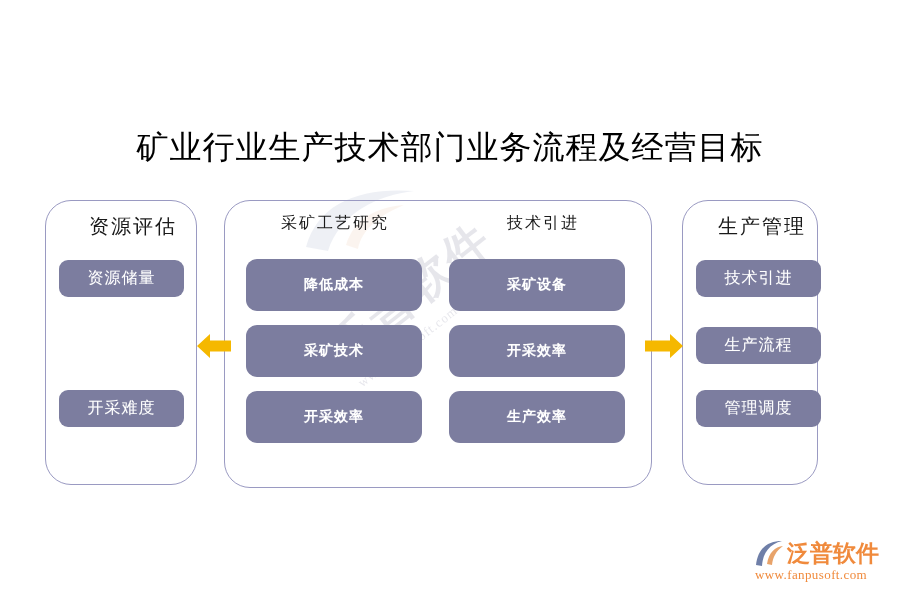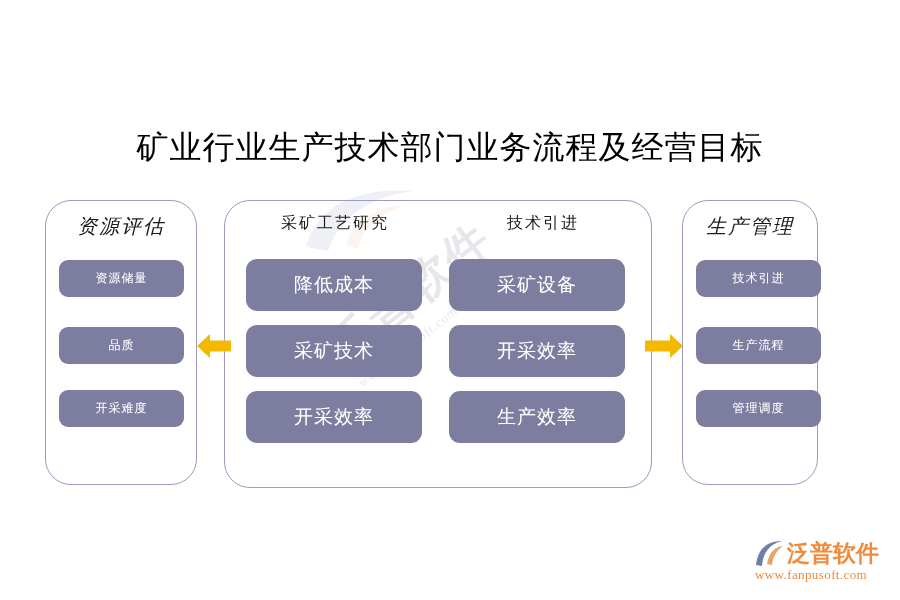--- a/index.html
+++ b/index.html
@@ -93,23 +93,22 @@
     top: 12px;
     font-size: 20px;
     color: #1a1a1a;
     letter-spacing: 2px;
     text-align: center;
     white-space: nowrap;
     font-family: "Liberation Serif", "DejaVu Serif", serif;
   }
   #panel-left .panel-title,
   #panel-right .panel-title {
-    left: 0;
+    left: 12px;
     width: 100%;
-    font-style: italic;
   }
 
   
   .center-col-title {
     position: absolute;
     top: 12px;
     font-size: 16px;
     color: #1a1a1a;
     letter-spacing: 2px;
     text-align: center;
@@ -134,33 +133,33 @@
     white-space: nowrap;
     font-family: "Liberation Serif", "DejaVu Serif", serif;
     text-shadow: 0 0 1px rgba(255,255,255,0.25);
   }
 
   
   .side-item {
     left: 13px;
     width: 125px;
     height: 37px;
-    font-size: 12px;
+    font-size: 16px;
   }
   .side-item.i0 { top: 59px; }
   .side-item.i1 { top: 126px; }
   .side-item.i2 { top: 189px; }
 
   
   .center-item {
     width: 176px;
     height: 52px;
     border-radius: 11px;
-    font-size: 19px;
-    font-weight: normal;
+    font-size: 14px;
+    font-weight: bold;
   }
   .center-item.col-a { left: 21px; }
   .center-item.col-b { left: 224px; }
   .center-item.i0 { top: 58px; }
   .center-item.i1 { top: 124px; }
   .center-item.i2 { top: 190px; }
 
   
   .arrow {
     position: absolute;
@@ -220,21 +219,20 @@
   <div id="watermark">
     <span>泛普软件</span>
     <span class="wm-url">www.fanpusoft.com</span>
   </div>
 
   <div id="diagram-title">矿业行业生产技术部门业务流程及经营目标</div>
 
   <div class="panel" id="panel-left">
     <div class="panel-title">资源评估</div>
     <div class="item-box side-item i0">资源储量</div>
-    <div class="item-box side-item i1">品质</div>
     <div class="item-box side-item i2">开采难度</div>
   </div>
 
   <div class="panel" id="panel-center">
     <div class="center-col-title" id="center-title-a">采矿工艺研究</div>
     <div class="center-col-title" id="center-title-b">技术引进</div>
 
     <div class="item-box center-item col-a i0">降低成本</div>
     <div class="item-box center-item col-a i1">采矿技术</div>
     <div class="item-box center-item col-a i2">开采效率</div>

